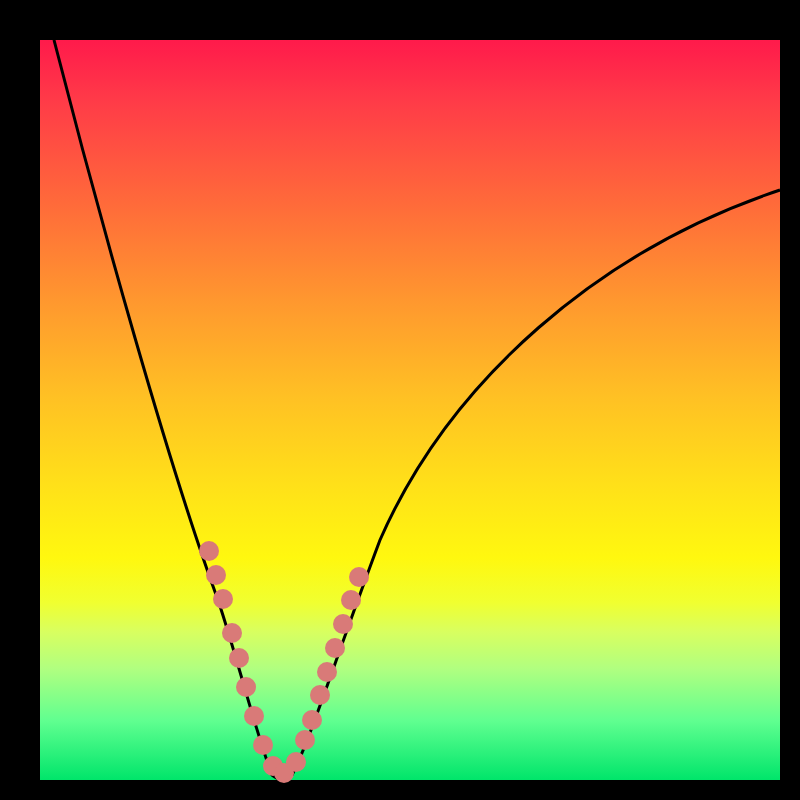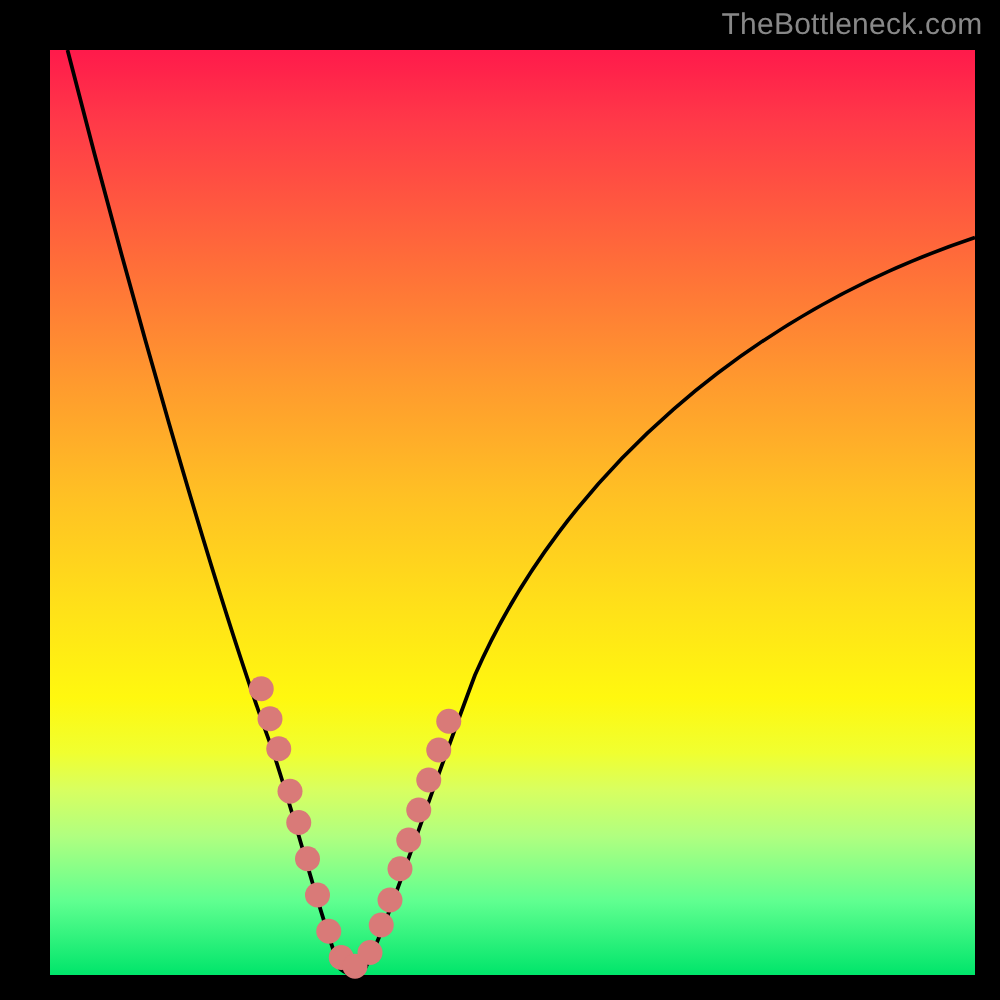--- a/index.html
+++ b/index.html
@@ -92,14 +92,13 @@
         <circle class="dot" cx="280" cy="655" r="10"></circle>
         <circle class="dot" cx="287" cy="632" r="10"></circle>
         <circle class="dot" cx="295" cy="608" r="10"></circle>
         <circle class="dot" cx="303" cy="584" r="10"></circle>
         <circle class="dot" cx="311" cy="560" r="10"></circle>
         <circle class="dot" cx="319" cy="537" r="10"></circle>
       </g>
     </svg>
 
   </div>
-  <div class="watermark">TheBottleneck.com</div>
 </div>
 
 </body></html>

